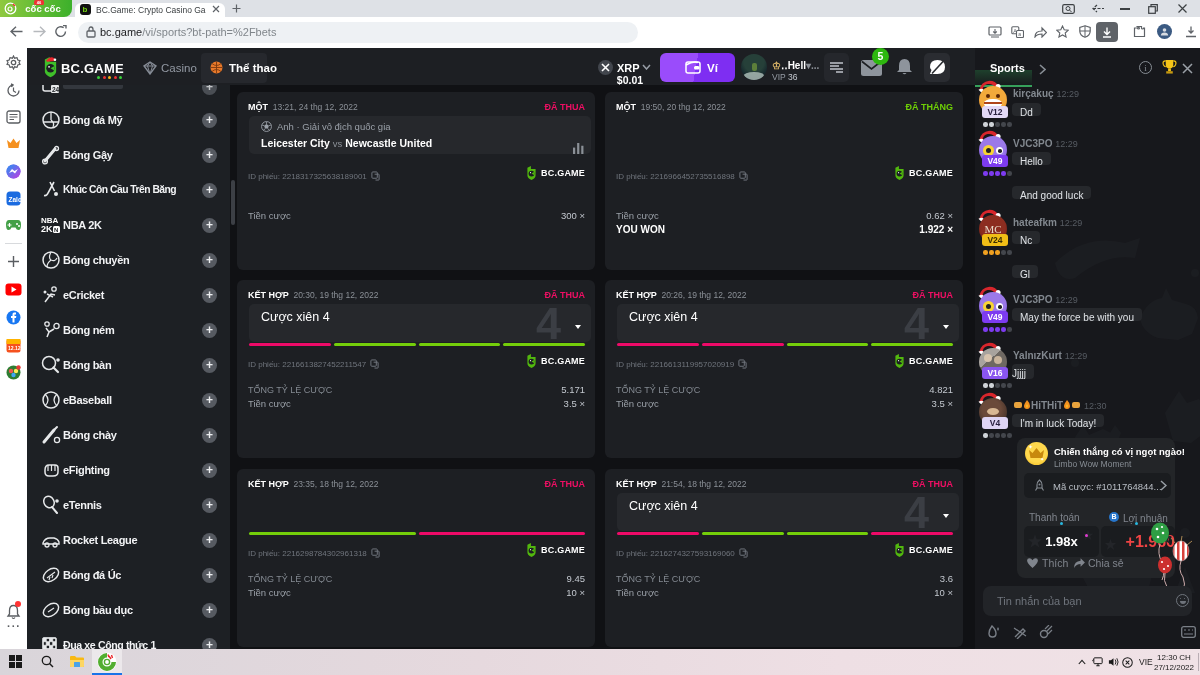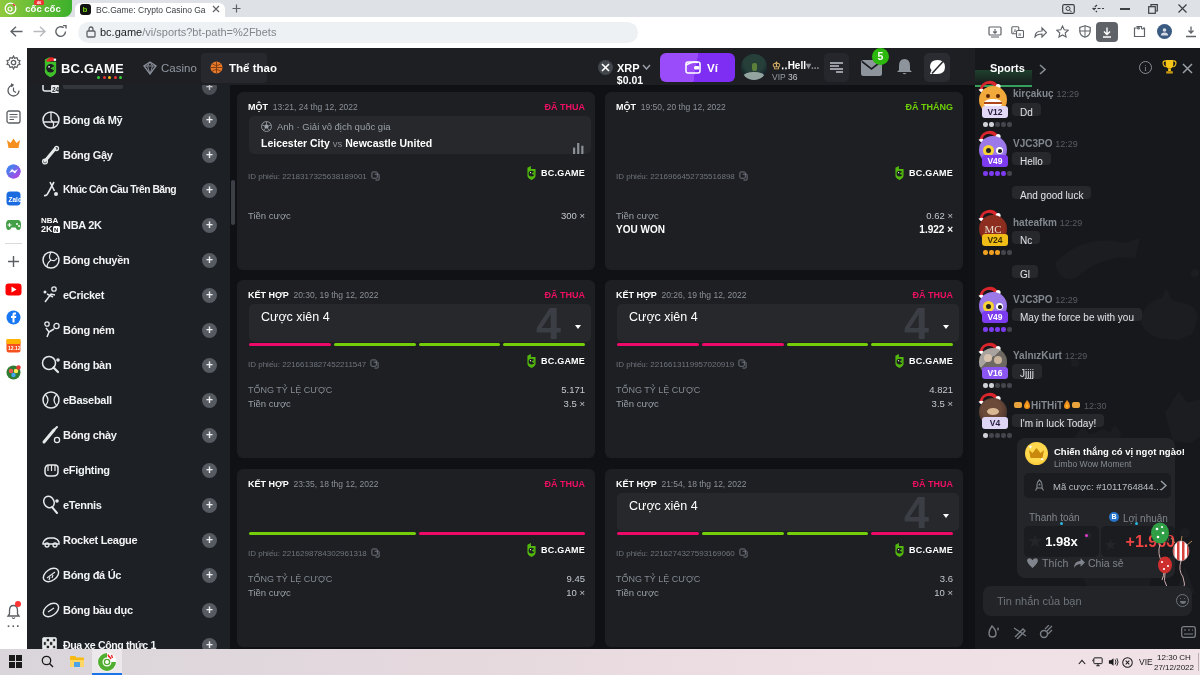--- a/index.html
+++ b/index.html
@@ -676,21 +676,21 @@
         <circle cx="26.5" cy="9" r="3" fill="#fff"></circle>
         <path d="M3 13 Q8 10 10 14 L9 17 Q5 16 3 13Z" fill="#fff"></path>
       </svg>
       <div style="width:28px;height:28px;border-radius:50%;overflow:hidden;position:relative">
         <div style="width:28px;height:28px;background:linear-gradient(140deg,#a8a39e 0 40%,#6e6862 40% 75%,#4a443f)"></div>
         <div style="position:absolute;left:5px;top:6px;width:8px;height:8px;border-radius:50%;background:#d8c4ae"></div>
         <div style="position:absolute;left:15px;top:8px;width:8px;height:8px;border-radius:50%;background:#c9b49c"></div>
       </div>
     </div>
 <div style="position:absolute;left:38px;top:302px;font-size:10px;font-weight:bold;color:#82888f;white-space:nowrap">YalnızKurt <span style="font-weight:normal;color:#575c63;font-size:9px">12:29</span></div>
-<div style="position:absolute;left:37px;top:316px;background:#26282c;border-radius:4px;padding:4px 8px 0 8px;height:15px;font-size:10px;color:#dfe2e6;white-space:nowrap">Jjjjj</div>
+<div style="position:absolute;left:37px;top:316px;background:#26282c;border-radius:4px;padding:4px 8px 0 0;height:15px;font-size:10px;color:#dfe2e6;white-space:nowrap">Jjjjj</div>
 <div style="position:absolute;left:7px;top:319px;width:26px;height:12px;border-radius:3px;background:#8a55f0;color:#fff;font-size:8.5px;font-weight:bold;text-align:center;line-height:12px">V16</div>
 <div style="position:absolute;left:8px;top:335px;display:flex;gap:1.5px">
       <i style="width:4.5px;height:4.5px;border-radius:50%;background:#cfd3d8"></i>
       <i style="width:4.5px;height:4.5px;border-radius:50%;background:#cfd3d8"></i>
       <i style="width:4.5px;height:4.5px;border-radius:50%;background:#43464c"></i>
       <i style="width:4.5px;height:4.5px;border-radius:50%;background:#43464c"></i>
       <i style="width:4.5px;height:4.5px;border-radius:50%;background:#43464c"></i>
     </div>
 <div style="position:absolute;left:4px;top:350px;width:28px;height:28px">
       <svg style="position:absolute;left:-3px;top:-7px" width="25" height="15" viewBox="0 0 30 18">

